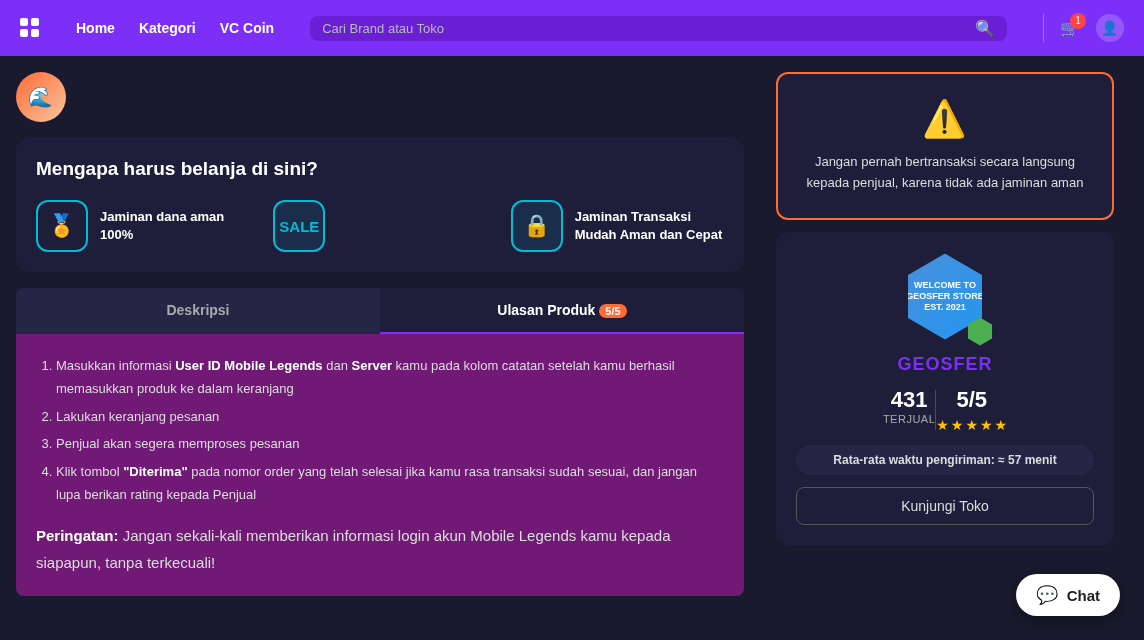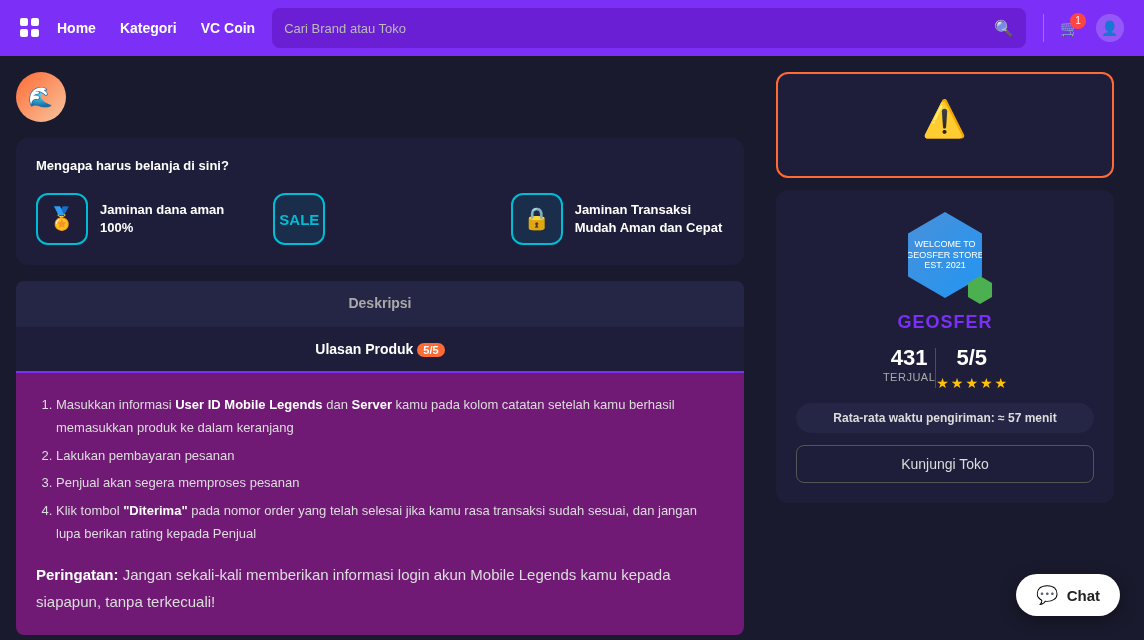--- a/index.html
+++ b/index.html
@@ -12,21 +12,21 @@
       overflow: hidden;
     }
 
     
     .header {
       background: #7b2ff7;
       display: flex;
       align-items: center;
       padding: 0 20px;
       height: 56px;
-      gap: 17px;
+      gap: 36px;
     }
     .header-logo {
       display: flex;
       align-items: center;
       gap: 8px;
     }
     .grid-icon {
       display: grid;
       grid-template-columns: 1fr 1fr;
       gap: 2px;
@@ -51,21 +51,21 @@
       cursor: pointer;
       text-decoration: none;
     }
     .search-bar {
       flex: 1;
       background: #6a1fd4;
       border-radius: 8px;
       display: flex;
       align-items: center;
       padding: 0 12px;
-      height: 40px;
+      height: 25px;
       gap: 8px;
     }
     .search-bar input {
       background: transparent;
       border: none;
       outline: none;
       color: #ccc;
       font-size: 13px;
       flex: 1;
     }
@@ -148,21 +148,21 @@
     }
 
     
     .why-shop-section {
       background: #1e1e3a;
       border-radius: 12px;
       padding: 20px;
       margin-bottom: 16px;
     }
     .why-shop-title {
-      font-size: 13px;
+      font-size: 19px;
       font-weight: 700;
       color: #fff;
       margin-bottom: 20px;
     }
     .benefits-row {
       display: flex;
       gap: 24px;
       align-items: flex-start;
     }
     .benefit-item {
@@ -197,21 +197,20 @@
       line-height: 1.4;
     }
 
     
     .tabs-bar {
       display: flex;
       background: #1e1e3a;
       border-radius: 8px 8px 0 0;
       overflow: hidden;
       margin-bottom: 0;
-      flex-direction: column;
     }
     .tab-item {
       flex: 1;
       padding: 14px 16px;
       text-align: center;
       font-size: 14px;
       font-weight: 600;
       color: #aaa;
       cursor: pointer;
       border-bottom: 2px solid transparent;
@@ -305,21 +304,21 @@
       background: linear-gradient(135deg, #4a90d9, #2196f3);
       clip-path: polygon(50% 0%, 93% 25%, 93% 75%, 50% 100%, 7% 75%, 7% 25%);
       display: flex;
       align-items: center;
       justify-content: center;
       overflow: hidden;
       font-size: 11px;
       color: #fff;
       text-align: center;
       line-height: 1.2;
-      font-weight: 400;
+      font-weight: 700;
     }
     .hex-gem {
       position: absolute;
       bottom: -4px;
       right: -4px;
       width: 28px;
       height: 28px;
       background: #4caf50;
       clip-path: polygon(50% 0%, 93% 25%, 93% 75%, 50% 100%, 7% 75%, 7% 25%);
     }
@@ -470,35 +469,36 @@
     <div class="tabs-bar">
       <div class="tab-item">Deskripsi</div>
       <div class="tab-item active">
         <span>Ulasan Produk</span><span class="tab-badge">5/5</span>
       </div>
     </div>
 
     <div class="content-area">
       <ol>
         <li>Masukkan informasi <span class="bold">User ID Mobile Legends</span> dan <span class="bold">Server</span> kamu pada kolom catatan setelah kamu berhasil memasukkan produk ke dalam keranjang</li>
-        <li>Lakukan pembayaran pesanan</li>
+        <li>Lakukan keranjang pesanan</li>
         <li>Penjual akan segera memproses pesanan</li>
         <li>Klik tombol <span class="bold">"Diterima"</span> pada nomor order yang telah selesai jika kamu rasa transaksi sudah sesuai, dan jangan lupa berikan rating kepada Penjual</li>
       </ol>
       <div class="warning-text">
         <span class="bold">Peringatan:</span> Jangan sekali-kali memberikan informasi login akun Mobile Legends kamu kepada siapapun, tanpa terkecuali!
       </div>
     </div>
 
   </div>
 
   <div class="right-panel">
 
     <div class="warning-box">
       <div class="warning-box-icon">⚠️</div>
+      <div class="warning-box-text">Jangan pernah bertransaksi secara langsung kepada penjual, karena tidak ada jaminan aman</div>
     </div>
 
     <div class="store-card">
       <div class="store-hexagon">
         <div class="hex-bg">
           <span style="font-size:9px;padding:4px;">WELCOME TO
 GEOSFER STORE
 EST. 2021</span>
         </div>
         <div class="hex-gem"></div>

